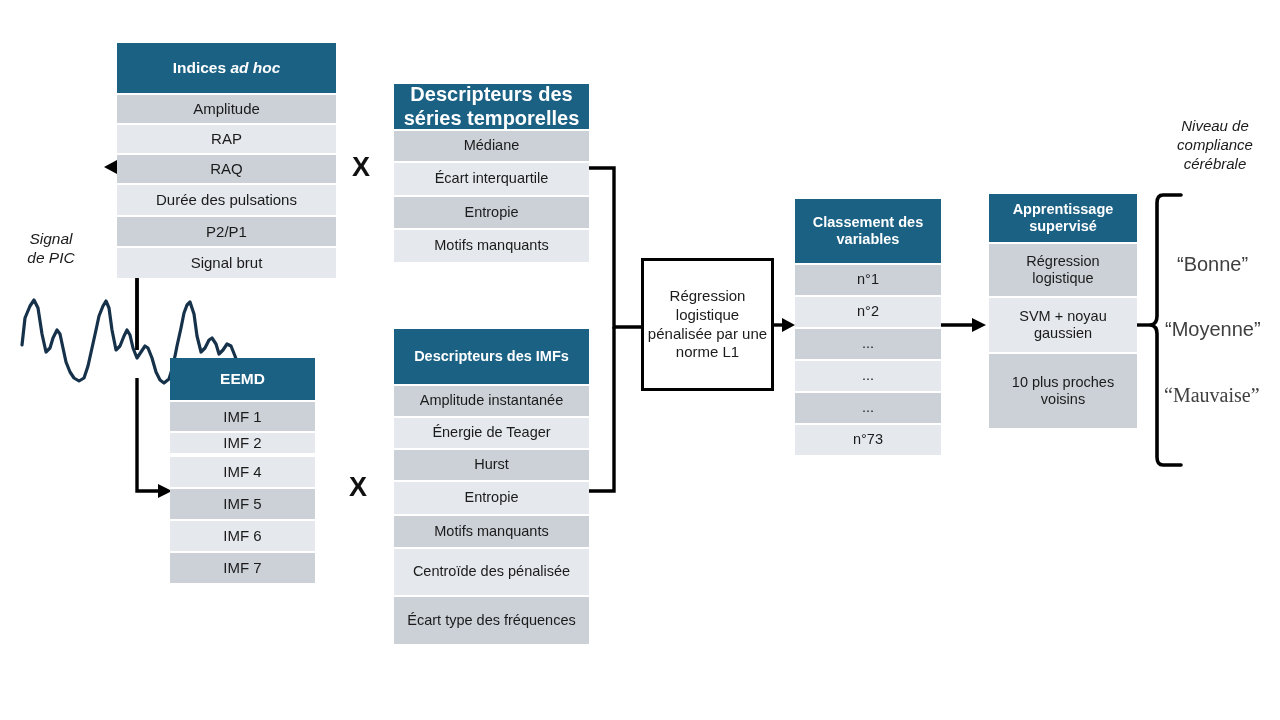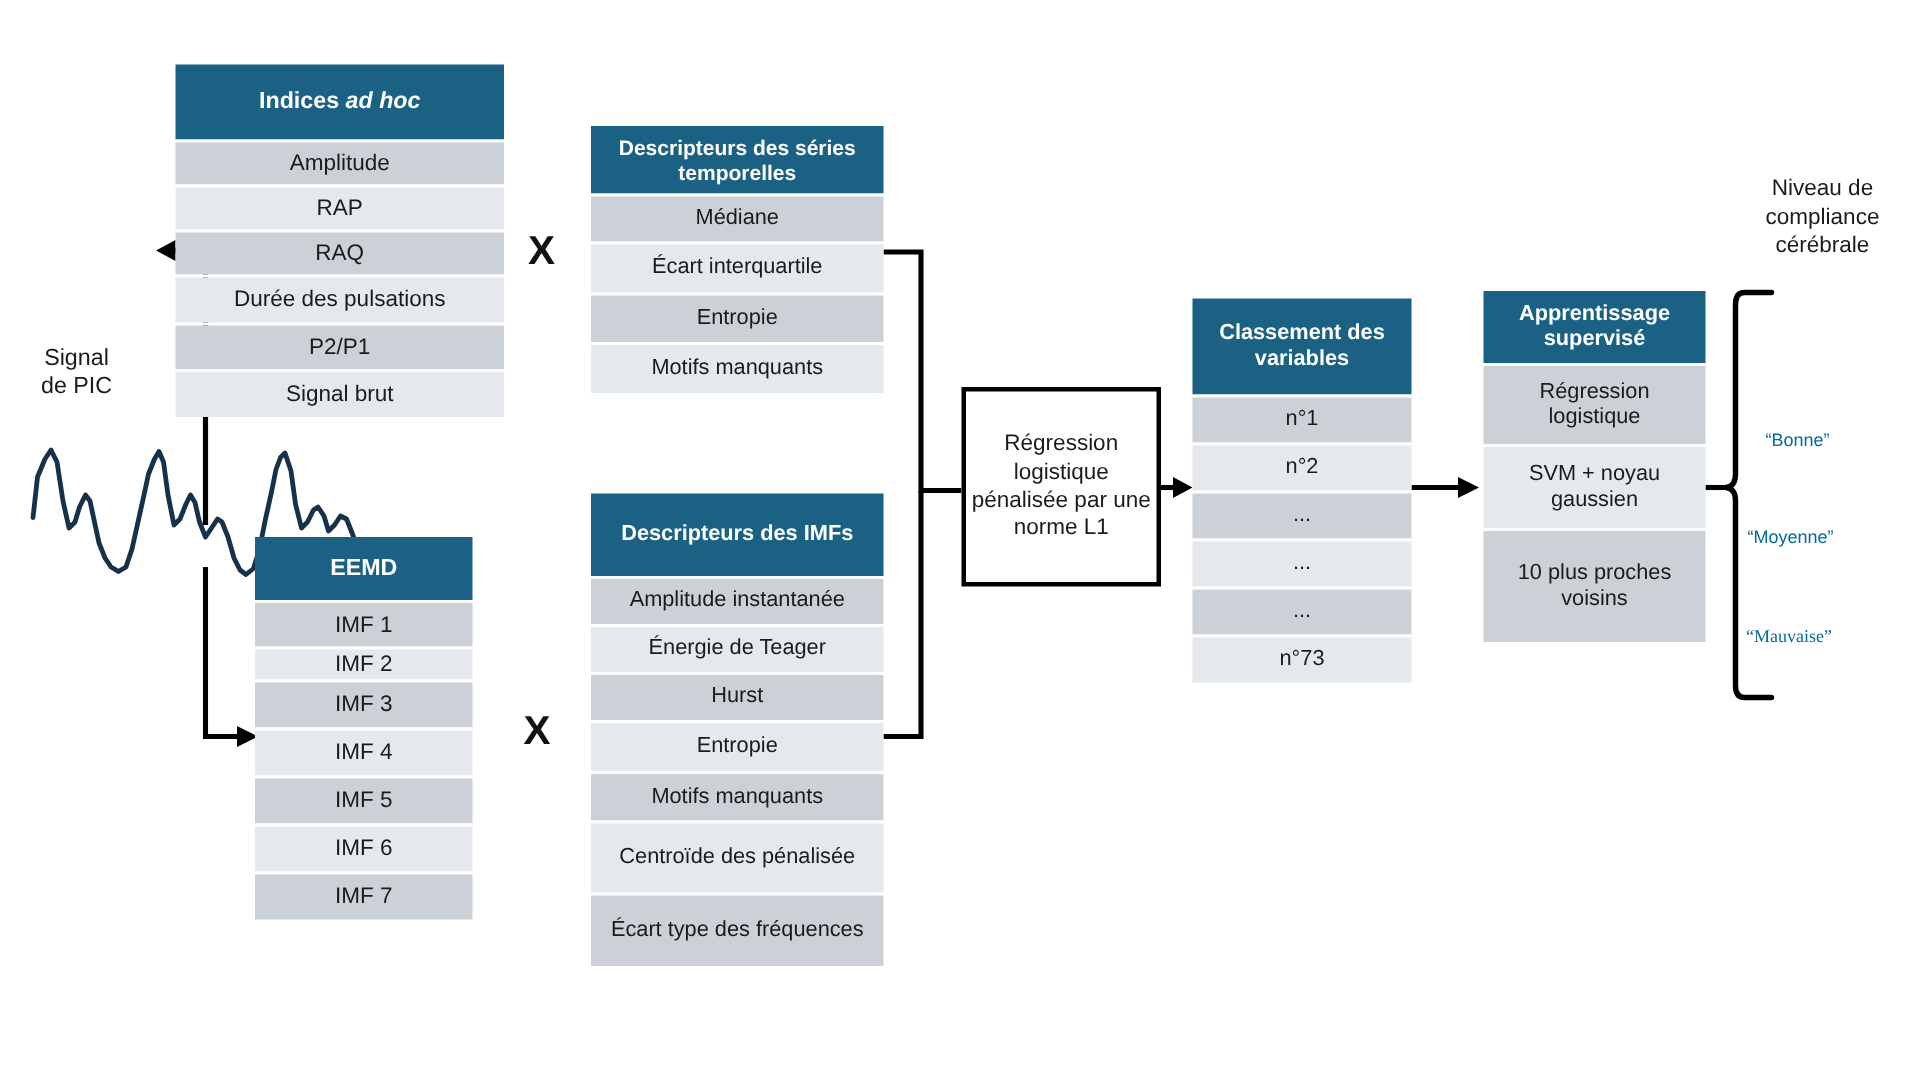--- a/index.html
+++ b/index.html
@@ -57,21 +57,21 @@
   .stack .row.a { background: #ccd1d8; }
   .stack .row.b { background: #e5e8ec; }
   .sep { height: 2px; background: #ffffff; }
 
   
   #col-adhoc { left: 117px; top: 43px; width: 219px; font-size: 15px; }
   #col-adhoc .hdr { height: 50px; font-size: 15.5px; }
 
   
   #col-ts { left: 394px; top: 84px; width: 195px; font-size: 14.5px; }
-  #col-ts .hdr { height: 45px; font-size: 14px; }
+  #col-ts .hdr { height: 45px; font-size: 20px; }
 
   
   #col-eemd { left: 170px; top: 358px; width: 145px; font-size: 15px; }
   #col-eemd .hdr { height: 42px; font-size: 15.5px; }
 
   
   #col-imf { left: 394px; top: 329px; width: 195px; font-size: 14.5px; }
   #col-imf .hdr { height: 55px; font-size: 14.5px; }
 
   
@@ -103,34 +103,34 @@
     font-weight: bold;
     font-size: 27px;
     color: #111;
     font-family: "Liberation Sans", sans-serif;
   }
   #x-top { left: 352px; top: 152px; }
   #x-bot { left: 349px; top: 472px; }
 
   .italic-label {
     position: absolute;
+    font-style: italic;
     text-align: center;
     line-height: 1.25;
     color: #1b1b1b;
   }
   #sig-label { left: 8px; top: 229px; width: 86px; font-size: 15.5px; }
   #outcome-title { left: 1154px; top: 117px; width: 122px; font-size: 15px; }
 
   .outcome {
     position: absolute;
-    font-size: 12px;
+    font-size: 20px;
     text-align: left;
-    color: #0369a1;
+    color: #404040;
     white-space: nowrap;
-    margin-top: 33px;
   }
   #out-1 { left: 1177px; top: 253px; }
   #out-2 { left: 1165px; top: 318px; }
   #out-3 { left: 1164px; top: 384px; font-family: Liberation Serif, serif; }
 </style>
 </head>
 <body>
 
 <div id="canvas">
 
@@ -214,21 +214,20 @@
     <div class="row b" style="height:32px">Motifs manquants</div>
   </div>
 
   <div class="stack" id="col-eemd">
     <div class="hdr">EEMD</div>
     <div class="sep"></div>
     <div class="row a" style="height:29px">IMF 1</div>
     <div class="sep"></div>
     <div class="row b" style="height:20px">IMF 2</div>
     <div class="sep"></div>
-    <div class="row a" style="height:30px">IMF 3</div>
     <div class="sep"></div>
     <div class="row b" style="height:30px">IMF 4</div>
     <div class="sep"></div>
     <div class="row a" style="height:30px">IMF 5</div>
     <div class="sep"></div>
     <div class="row b" style="height:30px">IMF 6</div>
     <div class="sep"></div>
     <div class="row a" style="height:30px">IMF 7</div>
   </div>
 

